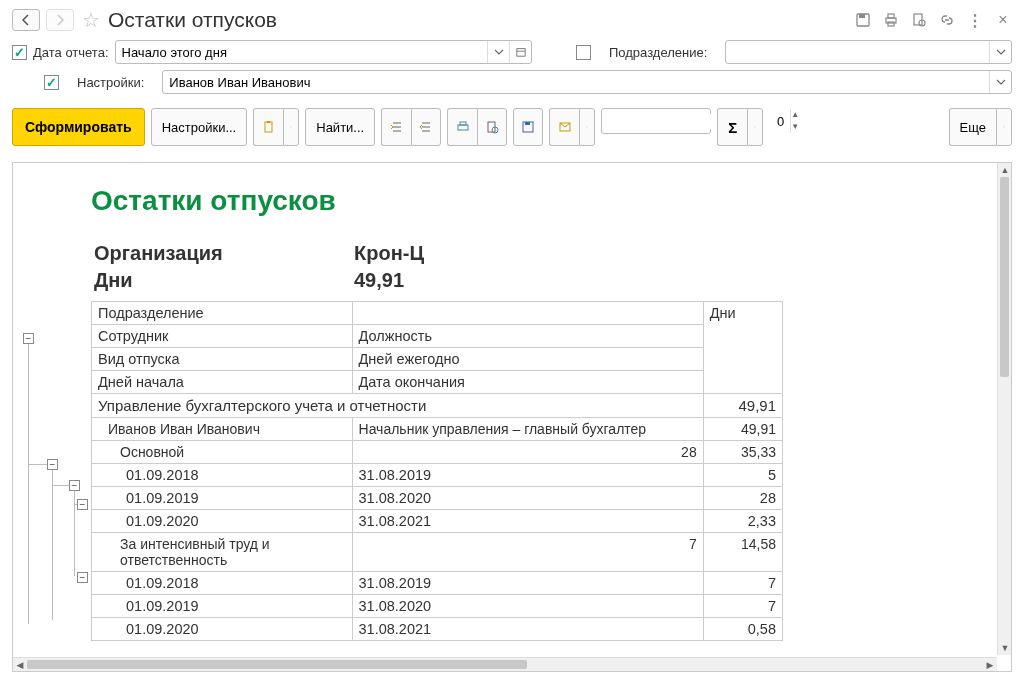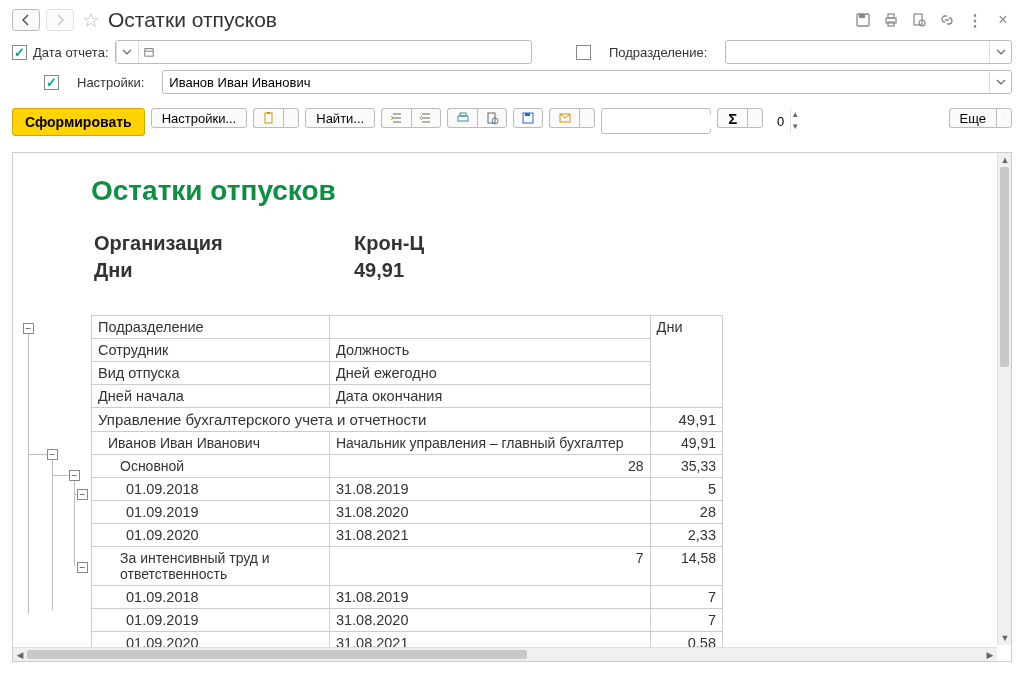--- a/index.html
+++ b/index.html
@@ -23,44 +23,44 @@
 .checkbox.checked::after { content: "✓"; color: #0a8; font-size: 13px; font-weight: bold; line-height: 1; }
 .filter-label { margin-right: 6px; font-size: 13px; }
 .input-combo { flex: 1; display: flex; border: 1px solid #bbb; border-radius: 3px; height: 24px; background: #fff; }
 .input-combo input { flex: 1; border: none; padding: 0 6px; font-size: 13px; outline: none; background: transparent; }
 .combo-btn { width: 22px; border-left: 1px solid #ddd; display: flex; align-items: center; justify-content: center; cursor: pointer; color: #666; }
 .combo-btn svg { width: 10px; height: 10px; }
 
 
 .cmd-bar { display: flex; gap: 6px; padding: 8px 0; border-bottom: 0; }
 .btn-main { background: #ffd400; border: 1px solid #d4a400; border-radius: 3px; padding: 5px 12px; font-size: 14px; font-weight: bold; cursor: pointer; }
-.btn { background: #fafafa; border: 1px solid #bbb; border-radius: 3px; padding: 4px 10px; font-size: 13px; cursor: pointer; height: 20px; display: inline-flex; align-items: center; gap: 4px; }
+.btn { background: #fafafa; border: 1px solid #bbb; border-radius: 3px; padding: 4px 10px; font-size: 13px; cursor: pointer; height: 38px; display: inline-flex; align-items: center; gap: 4px; }
 .btn-icon { width: 30px; justify-content: center; padding: 4px 6px; }
 .btn-group { display: flex; }
 .btn-group .btn { border-radius: 0; border-right-width: 0; }
 .btn-group .btn:first-child { border-radius: 3px 0 0 3px; }
 .btn-group .btn:last-child { border-radius: 0 3px 3px 0; border-right-width: 1px; }
 .btn svg { width: 14px; height: 14px; }
 .spacer { flex: 1; }
 .num-input { width: 110px; height: 26px; border: 1px solid #bbb; border-radius: 3px; display: flex; align-items: center; }
 .num-input input { flex: 1; border: none; text-align: right; padding: 0 6px; font-size: 13px; outline: none; }
 .num-input .step { width: 14px; display: flex; flex-direction: column; border-left: 1px solid #ddd; }
 .num-input .step div { height: 12px; font-size: 8px; text-align: center; line-height: 12px; color: #666; cursor: pointer; }
 
 
 .report-wrap { border: 1px solid #ccc; margin-top: 8px; height: 510px; overflow: auto; position: relative; background: #fff; }
 .report-inner { display: flex; padding: 12px 14px 20px 8px; }
 .tree-col { width: 70px; flex-shrink: 0; position: relative; }
 .report-content { flex: 1; }
 .rpt-title { color: #0a9040; font-size: 28px; font-weight: bold; margin: 10px 0 22px 0; }
-.rpt-summary { font-size: 20px; font-weight: bold; margin-bottom: 30px; }
+.rpt-summary { font-size: 20px; font-weight: bold; margin-bottom: 6px; }
 .rpt-summary td:first-child { width: 258px; }
 
 
-.rpt-table { border-collapse: collapse; width: 632px; }
+.rpt-table { border-collapse: collapse; width: 692px; }
 .rpt-table td { border: 1px solid #ccc; padding: 3px 6px; font-size: 14.5px; vertical-align: top; }
 .rpt-table .hdr td { font-weight: normal; }
 .rpt-table .sec1 td { font-weight: normal; font-size: 15px; }
 .rpt-table .sec2 td { font-size: 14px; }
 .rpt-table td.num { text-align: right; }
 .rpt-table td.c1 { width: 230px; }
 .rpt-table td.c2 { width: 310px; }
 .rpt-table td.c3 { width: 70px; }
 .indent1 { padding-left: 16px !important; }
 .indent2 { padding-left: 28px !important; }
@@ -122,20 +122,21 @@
     <span class="toolbar-icon" style="font-size:16px;font-weight:bold;">⋮</span>
     <span class="toolbar-icon" style="font-size:16px;">×</span>
   </div>
 </div>
 
 <div class="filter-row">
   <div class="filter-group left">
     <span class="checkbox checked"></span>
     <span class="filter-label">Дата отчета:</span>
     <div class="input-combo" style="flex:1">
+      <input value="Начало этого дня" style="">
       <span class="combo-btn">
           <svg viewBox="0 0 10 10">
             <path d="M1 3 L5 7 L9 3" stroke="#666" fill="none" stroke-width="1.2"></path>
           </svg>
         </span>
       <span class="combo-btn">
           <svg viewBox="0 0 12 12">
             <rect x="1" y="2" width="10" height="9" fill="none" stroke="#666"></rect>
             <line x1="1" y1="5" x2="11" y2="5" stroke="#666"></line>
           </svg>

